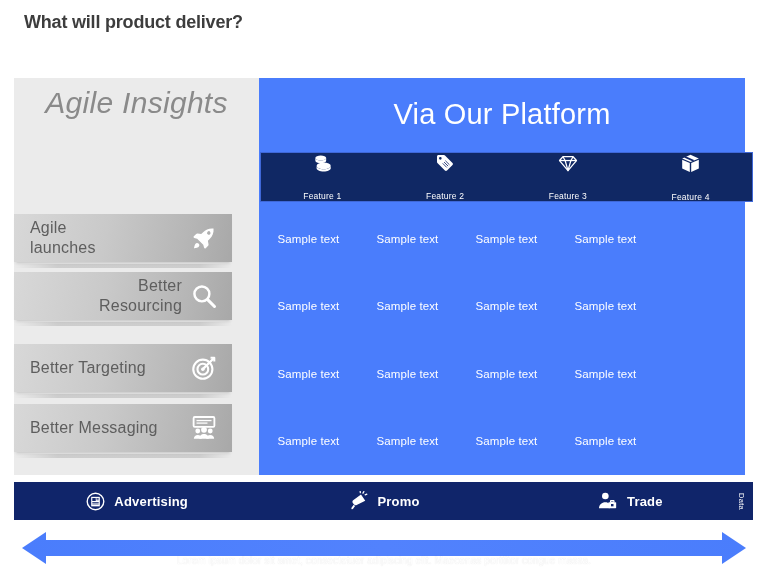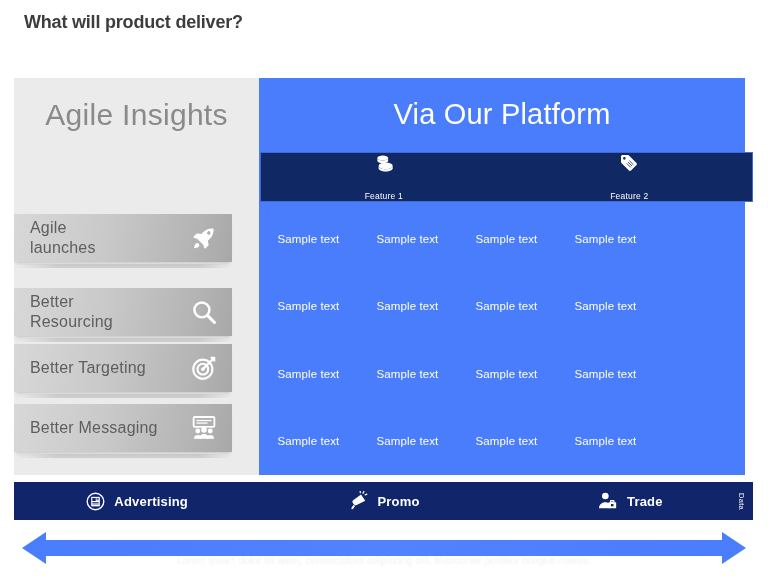--- a/index.html
+++ b/index.html
@@ -18,25 +18,26 @@
     letter-spacing: -0.2px;
   }
 
   
   .left-panel {
     position: absolute; left: 14px; top: 78px;
     width: 245px; height: 397px;
     background: #ebebeb;
   }
   .left-heading {
-    position: absolute; left: 14px; top: 82px;
+    position: absolute; left: 14px; top: 70px;
     width: 245px; height: 66px;
     display: flex; align-items: center; justify-content: center;
     font-size: 30px; color: #8a8a8a; font-weight: normal;
     letter-spacing: 0.3px;
+    font-style: italic;
   }
 
   
   .pill {
     position: absolute; left: 14px; width: 218px; height: 48px;
     background: linear-gradient(100deg, #d8d8d8 0%, #c9c9c9 42%, #b6b6b6 78%, #a8a8a8 100%);
     display: flex; align-items: center;
     box-shadow: 0 3px 3px -2px rgba(0,0,0,0.18);
   }
   .pill::after {
@@ -147,21 +148,21 @@
       <span>Agile</span><br><span>launches</span>
     </div>
     <div class="pill-icon">
       <svg width="26" height="26" viewBox="0 0 24 24" fill="#ffffff">
         <path d="M20.8 3.2c-3.9-.4-7.3 1-9.6 3.4L9.4 8.4 6.1 7.8c-.5-.1-1 .1-1.3.4L2.6 10.4c-.5.5-.3 1.3.4 1.5l2.7.8 5.6 5.6.8 2.7c.2.7 1 .9 1.5.4l2.2-2.2c.3-.3.5-.8.4-1.3l-.6-3.3 1.8-1.8c2.4-2.3 3.8-5.7 3.4-9.6zm-5.2 5.6a1.6 1.6 0 1 1 2.2-2.2 1.6 1.6 0 0 1-2.2 2.2z"></path>
         <path d="M4.2 17.2c-1 1-1.4 4.3-1.4 4.3s3.3-.4 4.3-1.4c.8-.8.8-1.9.1-2.7-.8-.8-2.2-1-3 -.2z"></path>
       </svg>
     </div>
   </div>
 
-  <div class="pill" style="top:288px;">
+  <div class="pill" style="top:272px;text-align:right;">
     <div class="pill-label">
       <span>Better</span><br><span>Resourcing</span>
     </div>
     <div class="pill-icon">
       <svg width="28" height="28" viewBox="0 0 24 24" fill="none" stroke="#ffffff" stroke-width="2.1">
         <circle cx="10.2" cy="10.2" r="6.4"></circle>
         <line x1="15.1" y1="15.1" x2="21" y2="21" stroke-linecap="round" stroke-width="2.6"></line>
       </svg>
     </div>
   </div>
@@ -220,20 +221,41 @@
         <svg width="20" height="20" viewBox="0 0 24 24" fill="#ffffff">
           <path d="M10.8 2.4H4.2c-1 0-1.8.8-1.8 1.8v6.6c0 .5.2.9.5 1.3l9 9c.7.7 1.8.7 2.5 0l6.6-6.6c.7-.7.7-1.8 0-2.5l-9-9c-.3-.3-.7-.6-1.2-.6zM6.4 8a1.6 1.6 0 1 1 0-3.2 1.6 1.6 0 0 1 0 3.2z"></path>
           <g stroke="#10256a" stroke-width="1" stroke-linecap="round">
             <line x1="11.2" y1="11.2" x2="15.4" y2="15.4"></line>
             <line x1="12.8" y1="9.6" x2="17" y2="13.8"></line>
             <line x1="9.6" y1="12.8" x2="13.8" y2="17"></line>
           </g>
         </svg>
       </div>
       <div class="f-label">Feature 2</div>
+    </div>
+    <div class="feature-cell">
+      <div class="f-icon">
+        <svg width="22" height="19" viewBox="0 0 26 22" fill="none" stroke="#ffffff" stroke-width="1.5" stroke-linejoin="round">
+          <path d="M3 7.5 L7 3 L19 3 L23 7.5 L13 19.5 Z"></path>
+          <path d="M3 7.5 H23"></path>
+          <path d="M7 3 L9.6 7.5 L13 19.5 L16.4 7.5 L19 3"></path>
+        </svg>
+      </div>
+      <div class="f-label">Feature 3</div>
+    </div>
+    <div class="feature-cell">
+      <div class="f-icon">
+        <svg width="21" height="21" viewBox="0 0 24 24" fill="#ffffff">
+          <path d="M12 2 L21.5 6.2 L12 10.4 L2.5 6.2 Z"></path>
+          <path d="M2.5 7.6 L11.2 11.5 L11.2 21.6 L2.5 17.7 Z"></path>
+          <path d="M21.5 7.6 L12.8 11.5 L12.8 21.6 L21.5 17.7 Z"></path>
+          <path d="M7 4.1 L16.6 8.3 L14.2 9.4 L4.6 5.2 Z" fill="#10256a"></path>
+        </svg>
+      </div>
+      <div class="f-label">Feature 4</div>
     </div>
   </div>
 
   <div class="grid">
     <div class="grid-cell">Sample text</div>
     <div class="grid-cell">Sample text</div>
     <div class="grid-cell">Sample text</div>
     <div class="grid-cell">Sample text</div>
     <div class="grid-cell">Sample text</div>
     <div class="grid-cell">Sample text</div>

